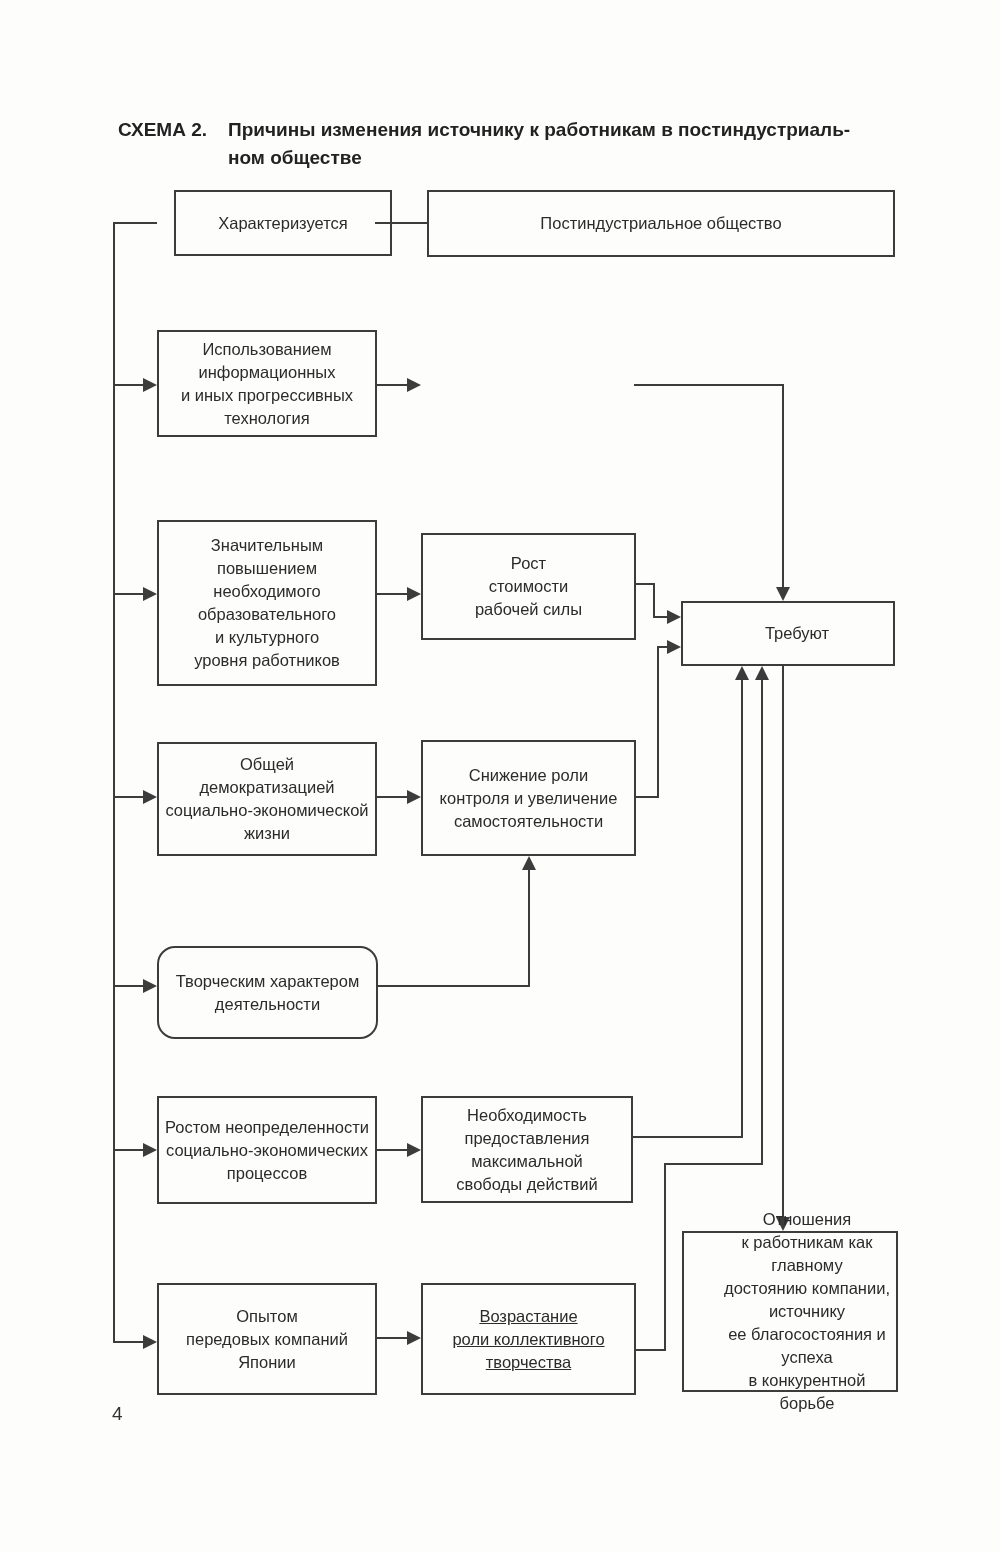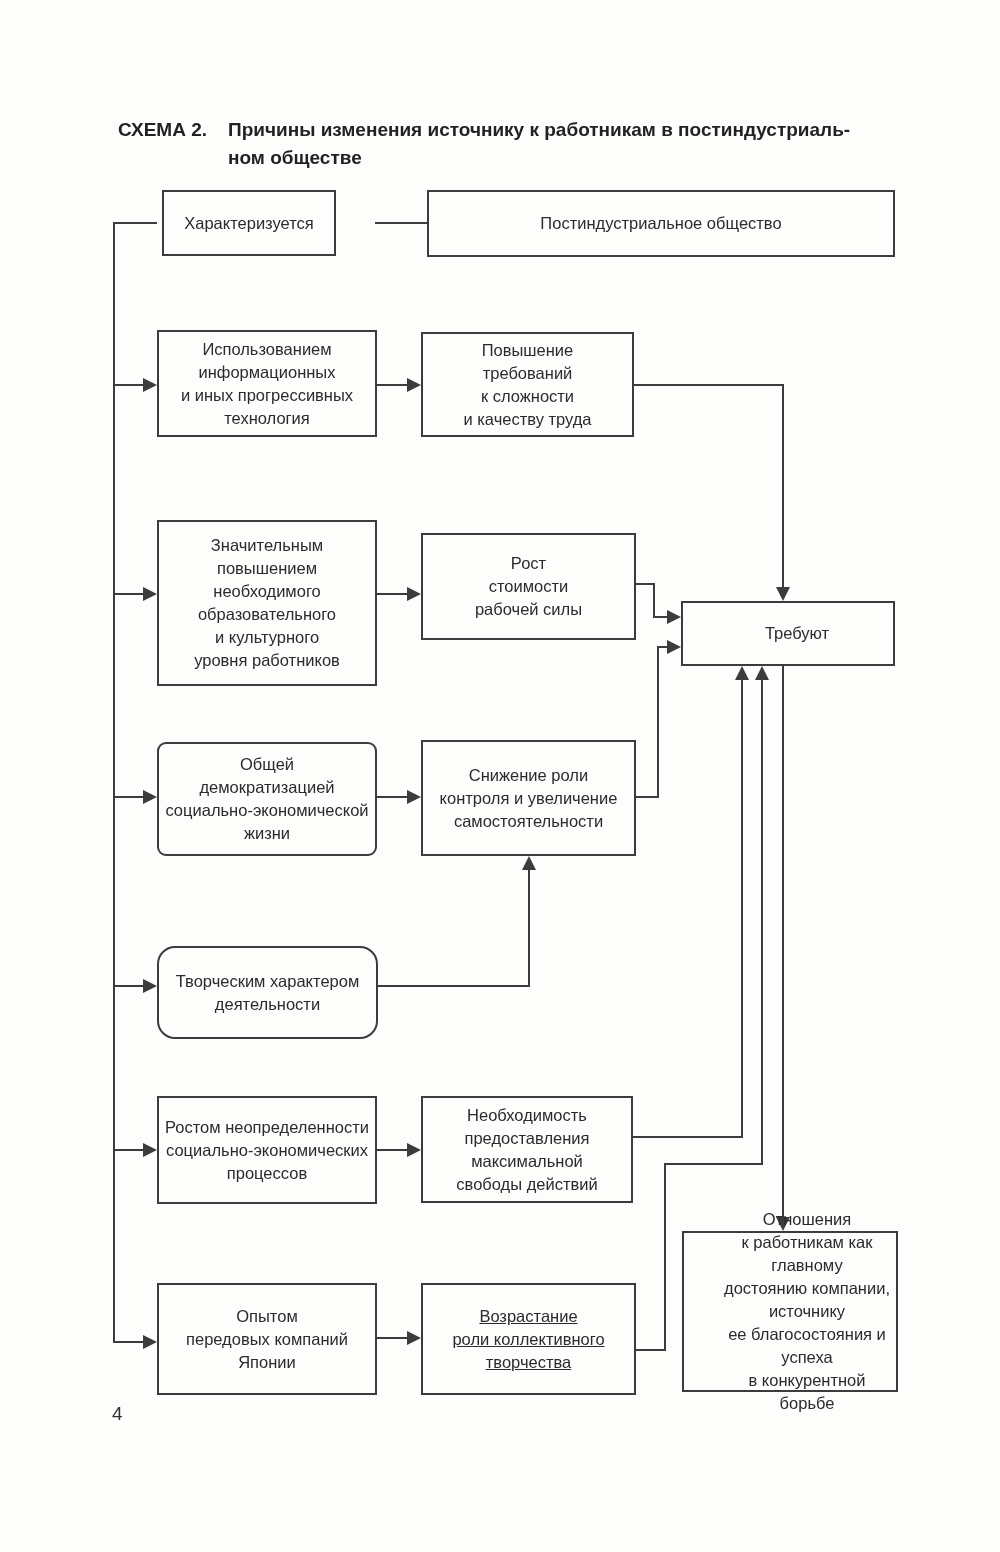--- a/index.html
+++ b/index.html
@@ -46,21 +46,21 @@
 <body>
 
 <div class="canvas">
 
   <div class="title">
     <span class="title-label">СХЕМА 2.</span>
     <span class="title-text">Причины изменения источнику к работникам в постиндустриаль-
 ном обществе</span>
   </div>
 
-  <div class="box" style="left:162px;top:190px;width:174px;height:66px;">Характеризуется</div>
+  <div class="box" style="left:174px;top:190px;width:218px;height:66px;">Характеризуется</div>
   <div class="box" style="left:427px;top:190px;width:468px;height:67px;">Постиндустриальное общество</div>
   <div class="hl" style="left:375px;top:222px;width:52px;"></div>
 
   <div class="hl" style="left:113px;top:222px;width:44px;"></div>
   <div class="vl" style="left:113px;top:222px;height:1121px;"></div>
 
   <div class="hl" style="left:113px;top:384px;width:31px;"></div>
   <div class="arr arr-r" style="left:143px;top:378px;"></div>
   <div class="hl" style="left:113px;top:593px;width:31px;"></div>
   <div class="arr arr-r" style="left:143px;top:587px;"></div>
@@ -70,24 +70,20 @@
   <div class="arr arr-r" style="left:143px;top:979px;"></div>
   <div class="hl" style="left:113px;top:1149px;width:31px;"></div>
   <div class="arr arr-r" style="left:143px;top:1143px;"></div>
   <div class="hl" style="left:113px;top:1341px;width:31px;"></div>
   <div class="arr arr-r" style="left:143px;top:1335px;"></div>
 
   <div class="box" style="left:157px;top:330px;width:220px;height:107px;">Использованием
 информационных
 и иных прогрессивных
 технология</div>
-  <div class="box" style="left:421px;top:332px;width:213px;height:105px;">Повышение
-требований
-к сложности
-и качеству труда</div>
   <div class="hl" style="left:377px;top:384px;width:31px;"></div>
   <div class="arr arr-r" style="left:407px;top:378px;"></div>
 
   <div class="hl" style="left:634px;top:384px;width:150px;"></div>
   <div class="vl" style="left:782px;top:384px;height:204px;"></div>
   <div class="arr arr-d" style="left:776px;top:587px;"></div>
 
   <div class="box" style="left:157px;top:520px;width:220px;height:166px;">Значительным
 повышением
 необходимого
@@ -100,21 +96,21 @@
   <div class="hl" style="left:377px;top:593px;width:31px;"></div>
   <div class="arr arr-r" style="left:407px;top:587px;"></div>
 
   <div class="hl" style="left:636px;top:583px;width:19px;"></div>
   <div class="vl" style="left:653px;top:583px;height:34px;"></div>
   <div class="hl" style="left:653px;top:616px;width:15px;"></div>
   <div class="arr arr-r" style="left:667px;top:610px;"></div>
 
   <div class="box" style="left:681px;top:601px;width:214px;height:65px;padding-left:20px;">Требуют</div>
 
-  <div class="box" style="left:157px;top:742px;width:220px;height:114px;border-radius:9px;">Общей
+  <div class="box" style="left:157px;top:742px;width:220px;height:114px;">Общей
 демократизацией
 социально-экономической
 жизни</div>
   <div class="box" style="left:421px;top:740px;width:215px;height:116px;">Снижение роли
 контроля и увеличение
 самостоятельности</div>
   <div class="hl" style="left:377px;top:796px;width:31px;"></div>
   <div class="arr arr-r" style="left:407px;top:790px;"></div>
 
   <div class="hl" style="left:636px;top:796px;width:23px;"></div>

